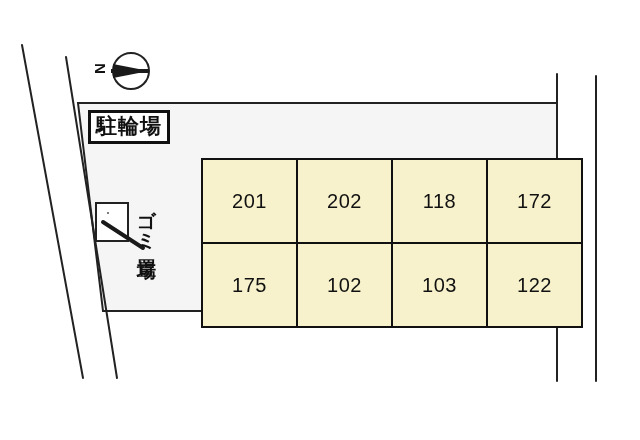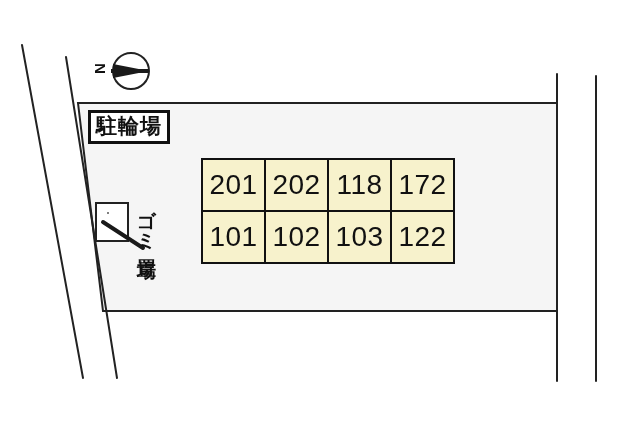--- a/index.html
+++ b/index.html
@@ -88,26 +88,26 @@
     background: #f7f2cc;
   }
   #unit-grid tr { height: 50px; }
   #unit-grid td {
     border: 2px solid #111;
     background: #f7f2cc;
     width: 61px;
     height: 50px;
     text-align: center;
     vertical-align: middle;
-    font-size: 28px;
+    font-size: 20px;
     font-weight: normal;
     color: #111;
     font-family: "Liberation Sans", sans-serif;
     letter-spacing: 0.5px;
-    padding: 0;
+    padding: 16px;
     margin-left: 32px;
   }
 </style>
 </head>
 <body>
 
 <div id="map-root">
 
   <svg id="map-svg" width="640" height="440" viewBox="0 0 640 440">
 
@@ -141,21 +141,21 @@
 
   <table id="unit-grid">
     <tbody>
       <tr>
         <td>201</td>
         <td>202</td>
         <td>118</td>
         <td>172</td>
       </tr>
       <tr>
-        <td>101</td>
+        <td>175</td>
         <td>102</td>
         <td>103</td>
         <td>122</td>
       </tr>
     </tbody>
   </table>
 
 </div>
 
 </body></html>

